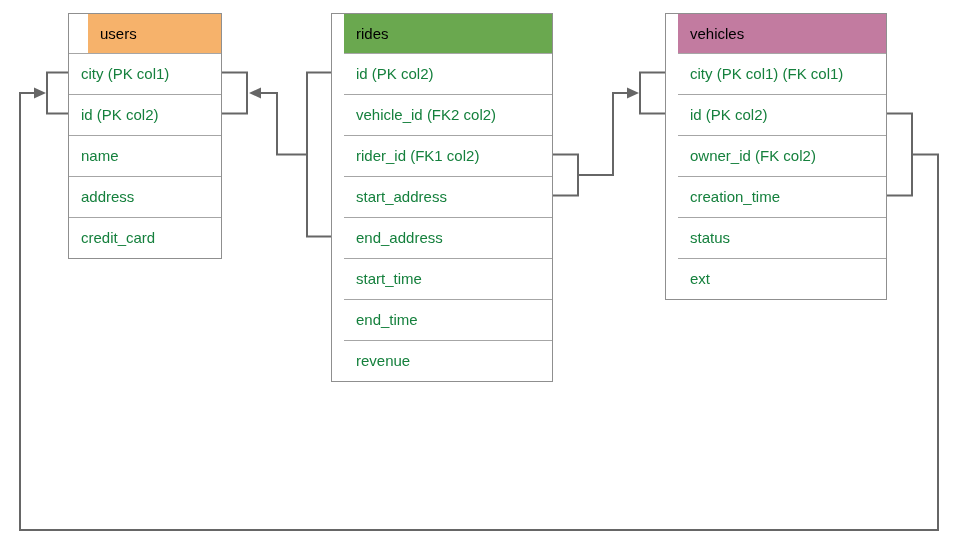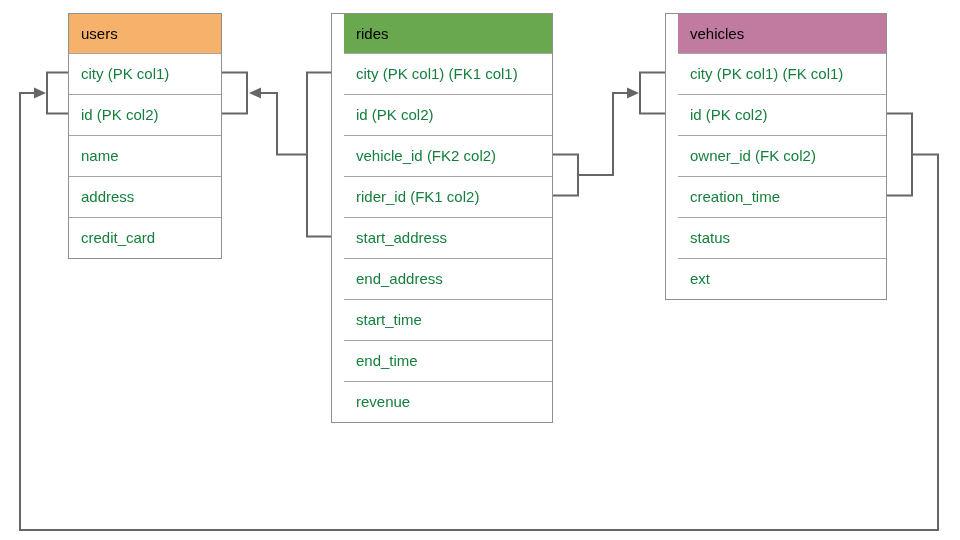--- a/index.html
+++ b/index.html
@@ -80,31 +80,30 @@
 
     <g style="stroke: rgb(102, 102, 102);">
       <path d="M887,113.5 H912 V195.5 H887"></path>
       <path d="M912,154.5 H938 V530 H20 V93 H34"></path>
       <polygon points="46,93 34,87.5 34,98.5" style="fill: rgb(102, 102, 102);"></polygon>
       <path d="M68,72.5 H47 V113.5 H68"></path>
     </g>
   </svg>
 
   <div class="table table-users">
-    <div class="thead" style="background-color: rgb(246, 178, 107);">users</div>
+    <div class="thead" style="background-color: rgb(246, 178, 107); margin-left: 19px;">users</div>
     <div class="trow">city (PK col1)</div>
     <div class="trow">id (PK col2)</div>
     <div class="trow">name</div>
     <div class="trow">address</div>
     <div class="trow">credit_card</div>
   </div>
 
   <div class="table table-rides">
     <div class="thead" style="background-color: rgb(106, 168, 79);">rides</div>
-    <div class="trow">city (PK col1) (FK1 col1)</div>
     <div class="trow">id (PK col2)</div>
     <div class="trow">vehicle_id (FK2 col2)</div>
     <div class="trow">rider_id (FK1 col2)</div>
     <div class="trow">start_address</div>
     <div class="trow">end_address</div>
     <div class="trow">start_time</div>
     <div class="trow">end_time</div>
     <div class="trow">revenue</div>
   </div>
 

